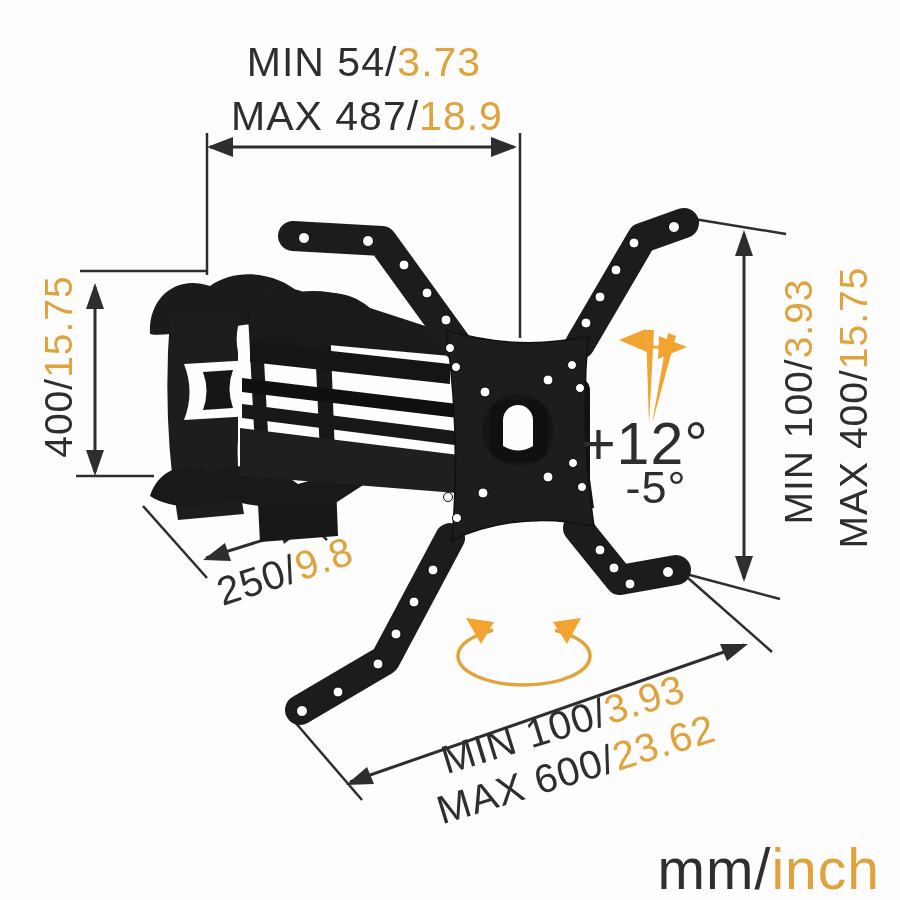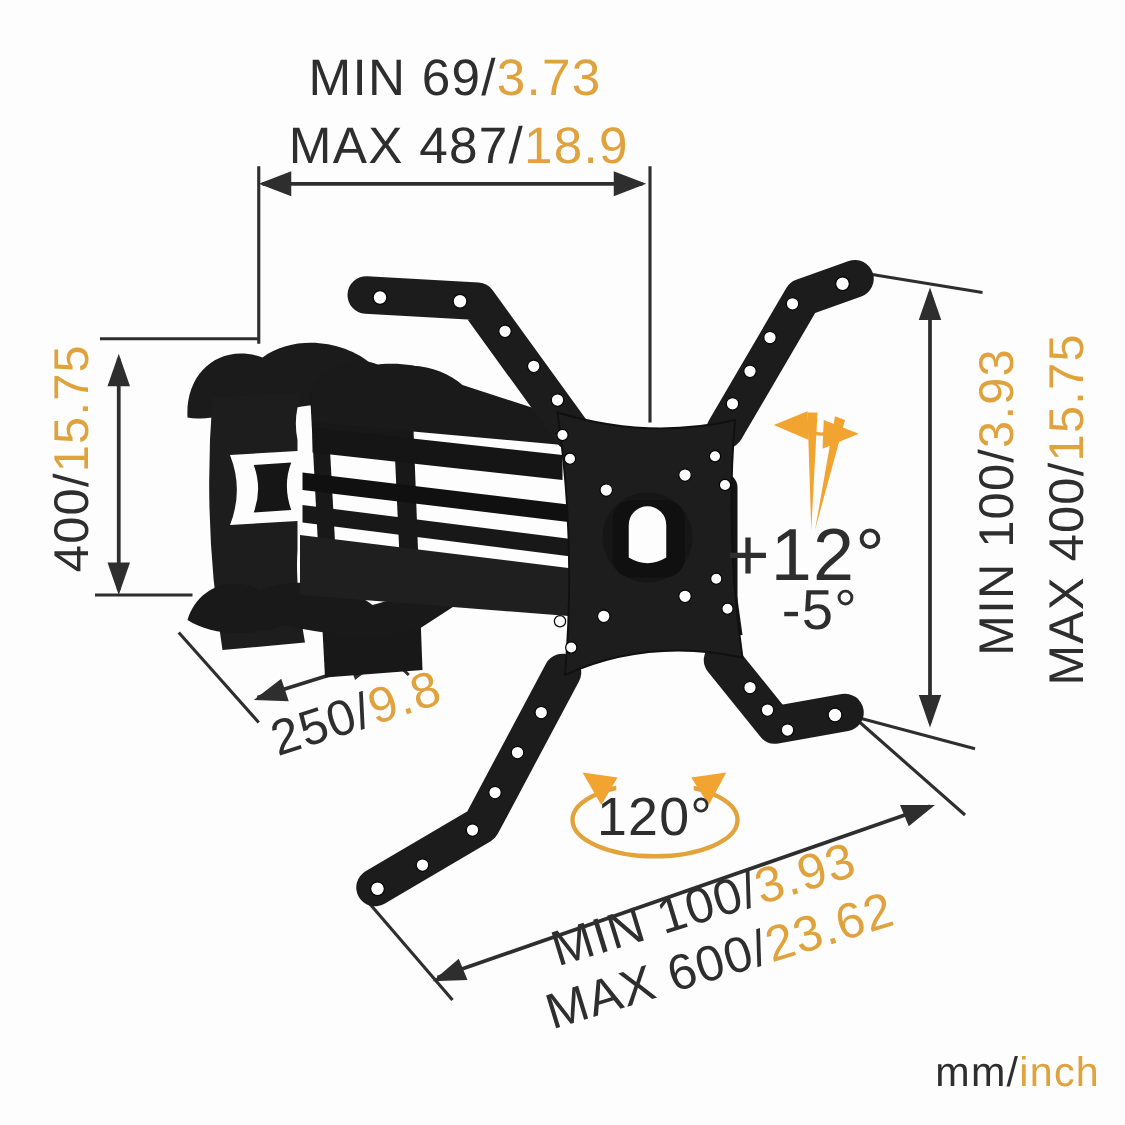--- a/index.html
+++ b/index.html
@@ -157,21 +157,21 @@
 
   <g>
     <ellipse cx="524" cy="656" rx="66" ry="29" fill="none" stroke="#e2a33c" stroke-width="3.5"></ellipse>
     <rect x="493" y="616" width="62" height="24" fill="#fdfdfd"></rect>
     <polygon points="466,618 494,622 481,644" fill="#f2a430"></polygon>
     <polygon points="581,618 553,622 567,644" fill="#f2a430"></polygon>
   </g>
 </svg>
 
 <div class="dim center" style="left:164px;top:42px;width:400px;font-size:41px;">
-  <span class="k">MIN 69/</span><span class="o">3.73</span>
+  <span class="k">MIN 54/</span><span class="o">3.73</span>
 </div>
 
 <div class="dim center" style="left:160px;top:96px;width:414px;font-size:41px;">
   <span class="k">MAX 487/</span><span class="o">18.9</span>
 </div>
 
 <div class="dim center rot90" style="left:-52px;top:347px;width:220px;font-size:39px;">
   <span class="k">400/</span><span class="o">15.75</span>
 </div>
 
@@ -196,21 +196,18 @@
 </div>
 
 <div class="dim center" style="left:565px;top:415px;width:160px;font-size:59px;">
   <span class="k">+12°</span>
 </div>
 
 <div class="dim center" style="left:576px;top:465px;width:160px;font-size:45px;">
   <span class="k">-5°</span>
 </div>
 
-<div class="dim center" style="left:444px;top:633px;width:160px;font-size:43px;">
-  <span class="k">120°</span>
-</div>
-
-<div class="dim right" style="left:640px;top:841px;width:240px;font-size:33px;">
+
+<div class="dim right" style="left:640px;top:841px;width:240px;font-size:57px;">
   <span class="k">mm/</span><span class="o">inch</span>
 </div>
 
 </div>
 
 </body></html>

